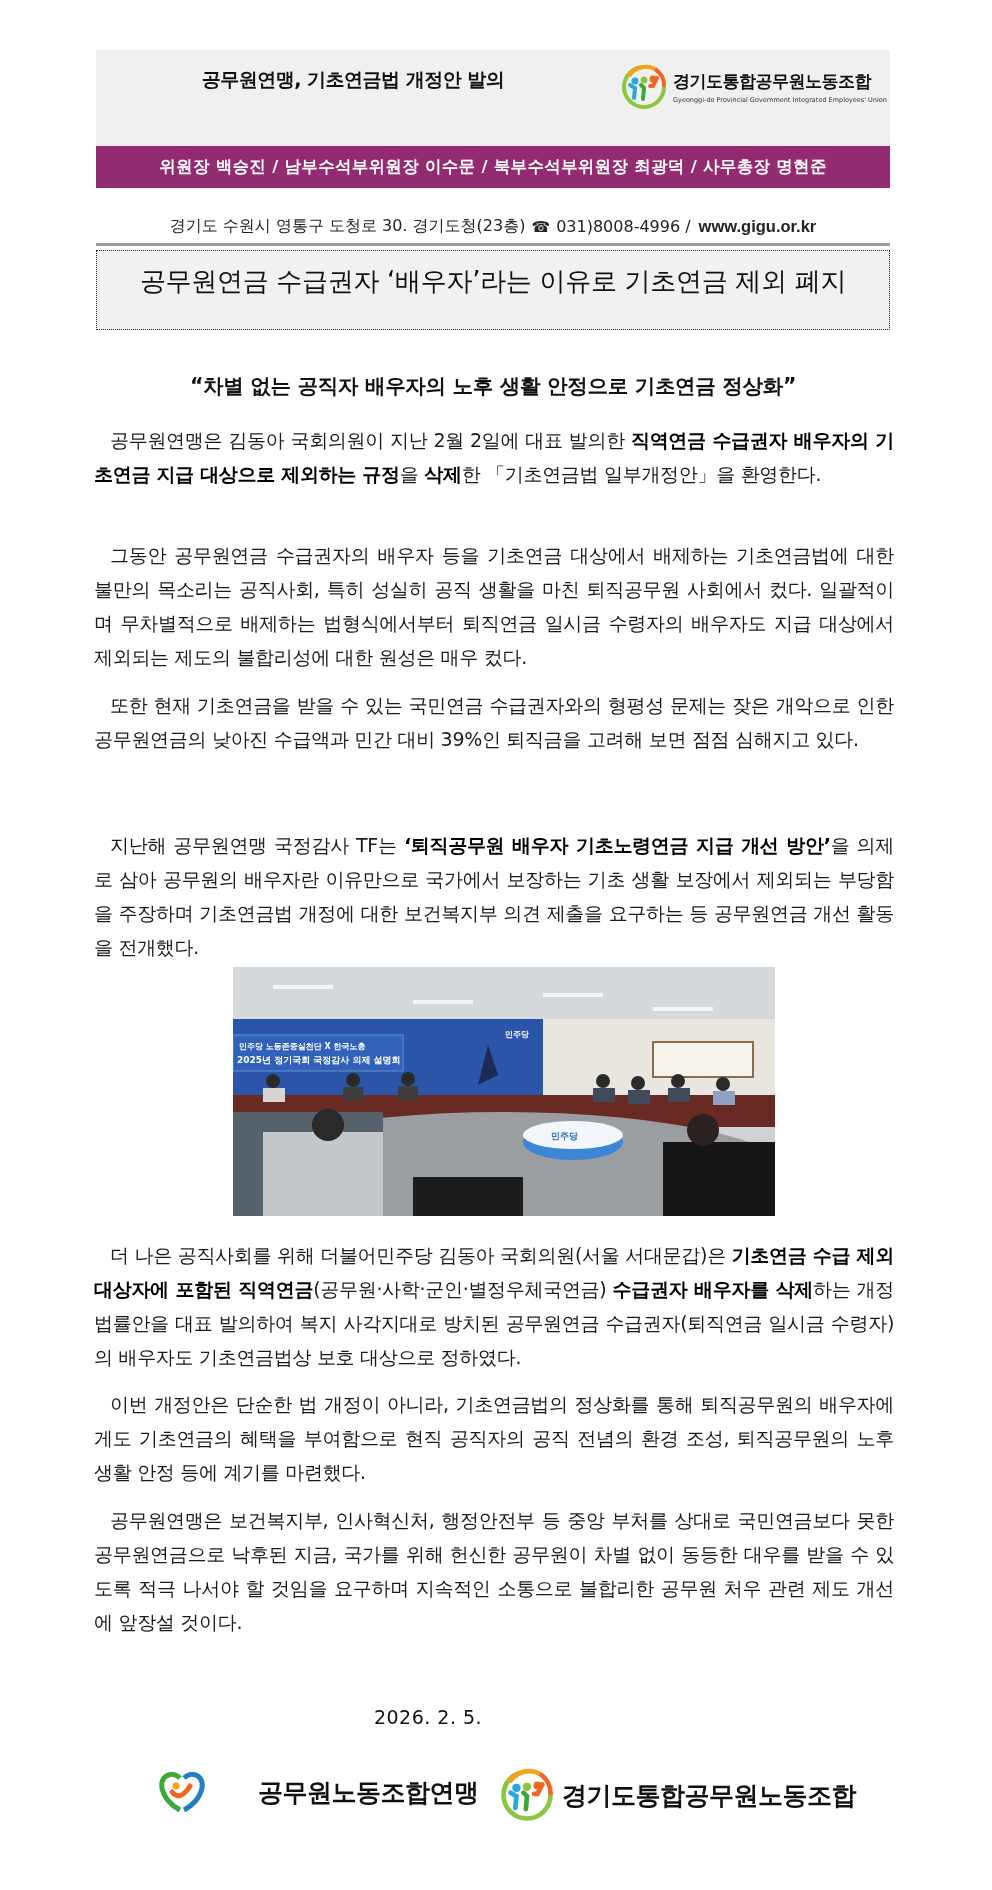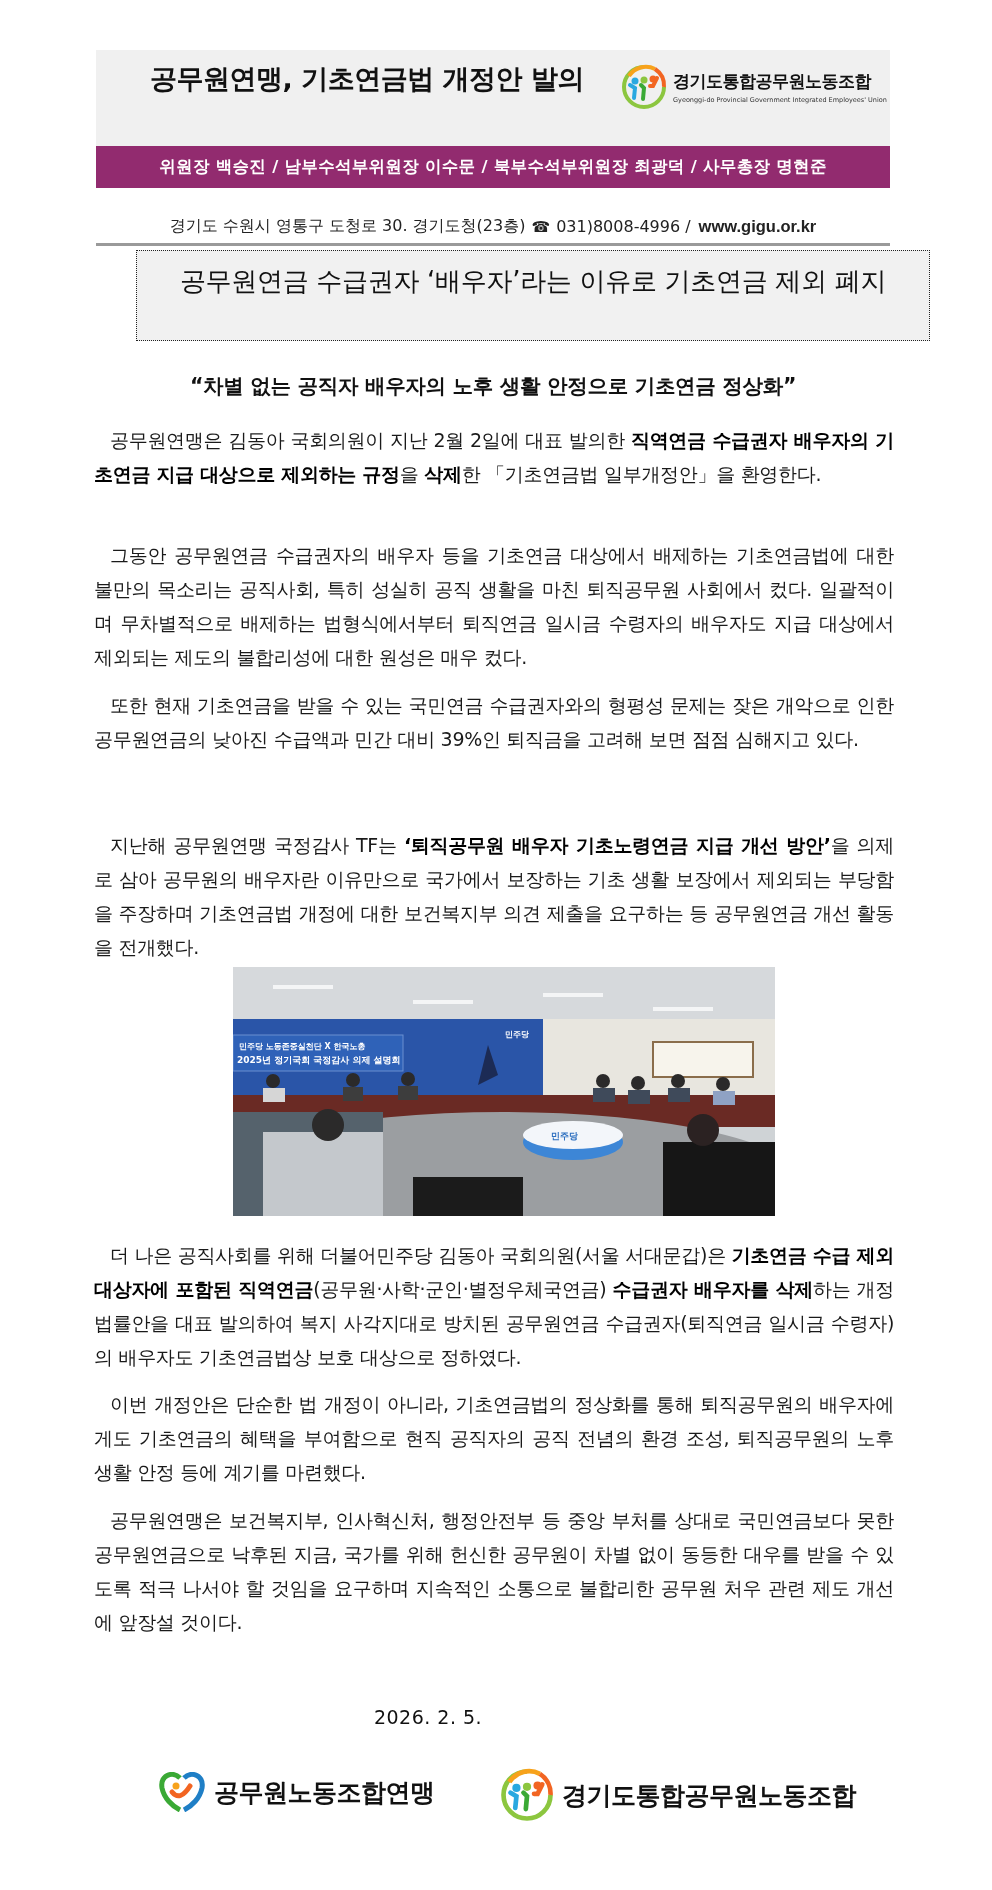--- a/index.html
+++ b/index.html
@@ -5,22 +5,22 @@
   * { box-sizing: border-box; margin: 0; padding: 0; }
   html, body { width: 992px; height: 1890px; background: #ffffff; overflow: hidden; }
   body { position: relative; font-family: "DejaVu Sans", "Liberation Sans", sans-serif; color: #111; }
 
   
   .header {
     position: absolute; left: 96px; top: 50px; width: 794px; height: 96px;
     background: #f0f0f0;
   }
   .header-title {
-    position: absolute; left: 26px; top: 10px; width: 490px;
-    text-align: center; font-weight: bold; font-size: 27px; line-height: 38px; color: #111;
+    position: absolute; left: 12px; top: 10px; width: 490px;
+    text-align: center; font-weight: bold; font-size: 19px; line-height: 38px; color: #111;
     letter-spacing: -0.5px;
   }
   .header-logo {
     position: absolute; left: 525px; top: 14px; display: flex; align-items: center;
   }
   .header-logo .logo-text { margin-left: 6px; }
   .header-logo .logo-ko { font-weight: bold; font-size: 17px; color: #111; letter-spacing: -0.5px; white-space: nowrap; }
   .header-logo .logo-en { font-size: 6.5px; color: #333; margin-top: 3px; white-space: nowrap; }
 
   .officers {
@@ -34,25 +34,24 @@
     border-bottom: 3px solid #9a9a9a;
     display: flex; align-items: center; justify-content: center; font-size: 16px; color: #222;
     white-space: nowrap;
     margin-top: 24px;
   }
   .address .phone-icon { margin: 0 6px 0 6px; font-size: 15px; }
   .address .website { font-weight: bold; margin-left: 8px; font-family: "Liberation Sans", sans-serif; font-size: 16.5px; }
 
   
   .headline-box {
-    position: absolute; left: 96px; top: 250px; width: 794px; height: 91px;
+    position: absolute; left: 96px; top: 250px; width: 794px; height: 80px;
     background: #f1f1f1; border: 1px dotted #222;
     text-align: center; font-size: 26px; line-height: 46px; padding-top: 7px; color: #111;
     letter-spacing: -0.3px;
-    margin-left: 40px;
   }
   .headline-box b { font-weight: bold; }
 
   .subtitle {
     position: absolute; left: 96px; top: 372px; width: 794px; text-align: center;
     font-weight: bold; font-size: 20.5px; color: #111; letter-spacing: -0.3px;
   }
 
   
   .para {
@@ -169,21 +168,21 @@
 </div>
 
 <p class="para" style="top:1238px;"><span>더 나은 공직사회를 위해 더불어민주당 김동아 국회의원(서울 서대문갑)은 </span><b>기초연금 수급 제외 대상자에 포함된 직역연금</b><span>(공무원·사학·군인·별정우체국연금) </span><b>수급권자 배우자를 삭제</b><span>하는 개정법률안을 대표 발의하여 복지 사각지대로 방치된 공무원연금 수급권자(퇴직연금 일시금 수령자)의 배우자도 기초연금법상 보호 대상으로 정하였다.</span></p>
 
 <p class="para" style="top:1387px;">이번 개정안은 단순한 법 개정이 아니라, 기초연금법의 정상화를 통해 퇴직공무원의 배우자에게도 기초연금의 혜택을 부여함으로 현직 공직자의 공직 전념의 환경 조성, 퇴직공무원의 노후 생활 안정 등에 계기를 마련했다.</p>
 
 <p class="para" style="top:1503px;">공무원연맹은 보건복지부, 인사혁신처, 행정안전부 등 중앙 부처를 상대로 국민연금보다 못한 공무원연금으로 낙후된 지금, 국가를 위해 헌신한 공무원이 차별 없이 동등한 대우를 받을 수 있도록 적극 나서야 할 것임을 요구하며 지속적인 소통으로 불합리한 공무원 처우 관련 제도 개선에 앞장설 것이다.</p>
 
 <div class="date">2026. 2. 5.</div>
 
-<div class="footer-logo" style="left:158px;">
+<div class="footer-logo" style="left:158px;gap:44px;">
   <svg width="48" height="40" viewBox="0 0 48 40">
     <path d="M22 6 C14 -2 2 4 4 16 C6 26 14 34 22 38" fill="none" stroke="#3aa935" stroke-width="5"></path>
     <path d="M26 6 C34 -2 46 4 44 16 C42 26 34 34 26 38" fill="none" stroke="#1f7fc6" stroke-width="5"></path>
     <circle cx="18" cy="14" r="3.5" fill="#f7a21b"></circle>
     <path d="M14 20 Q22 30 32 14" fill="none" stroke="#f26522" stroke-width="5" stroke-linecap="round"></path>
   </svg>
   <span class="fl-text">공무원노동조합연맹</span>
 </div>
 
 <div class="footer-logo" style="left:500px; top:1768px;">

